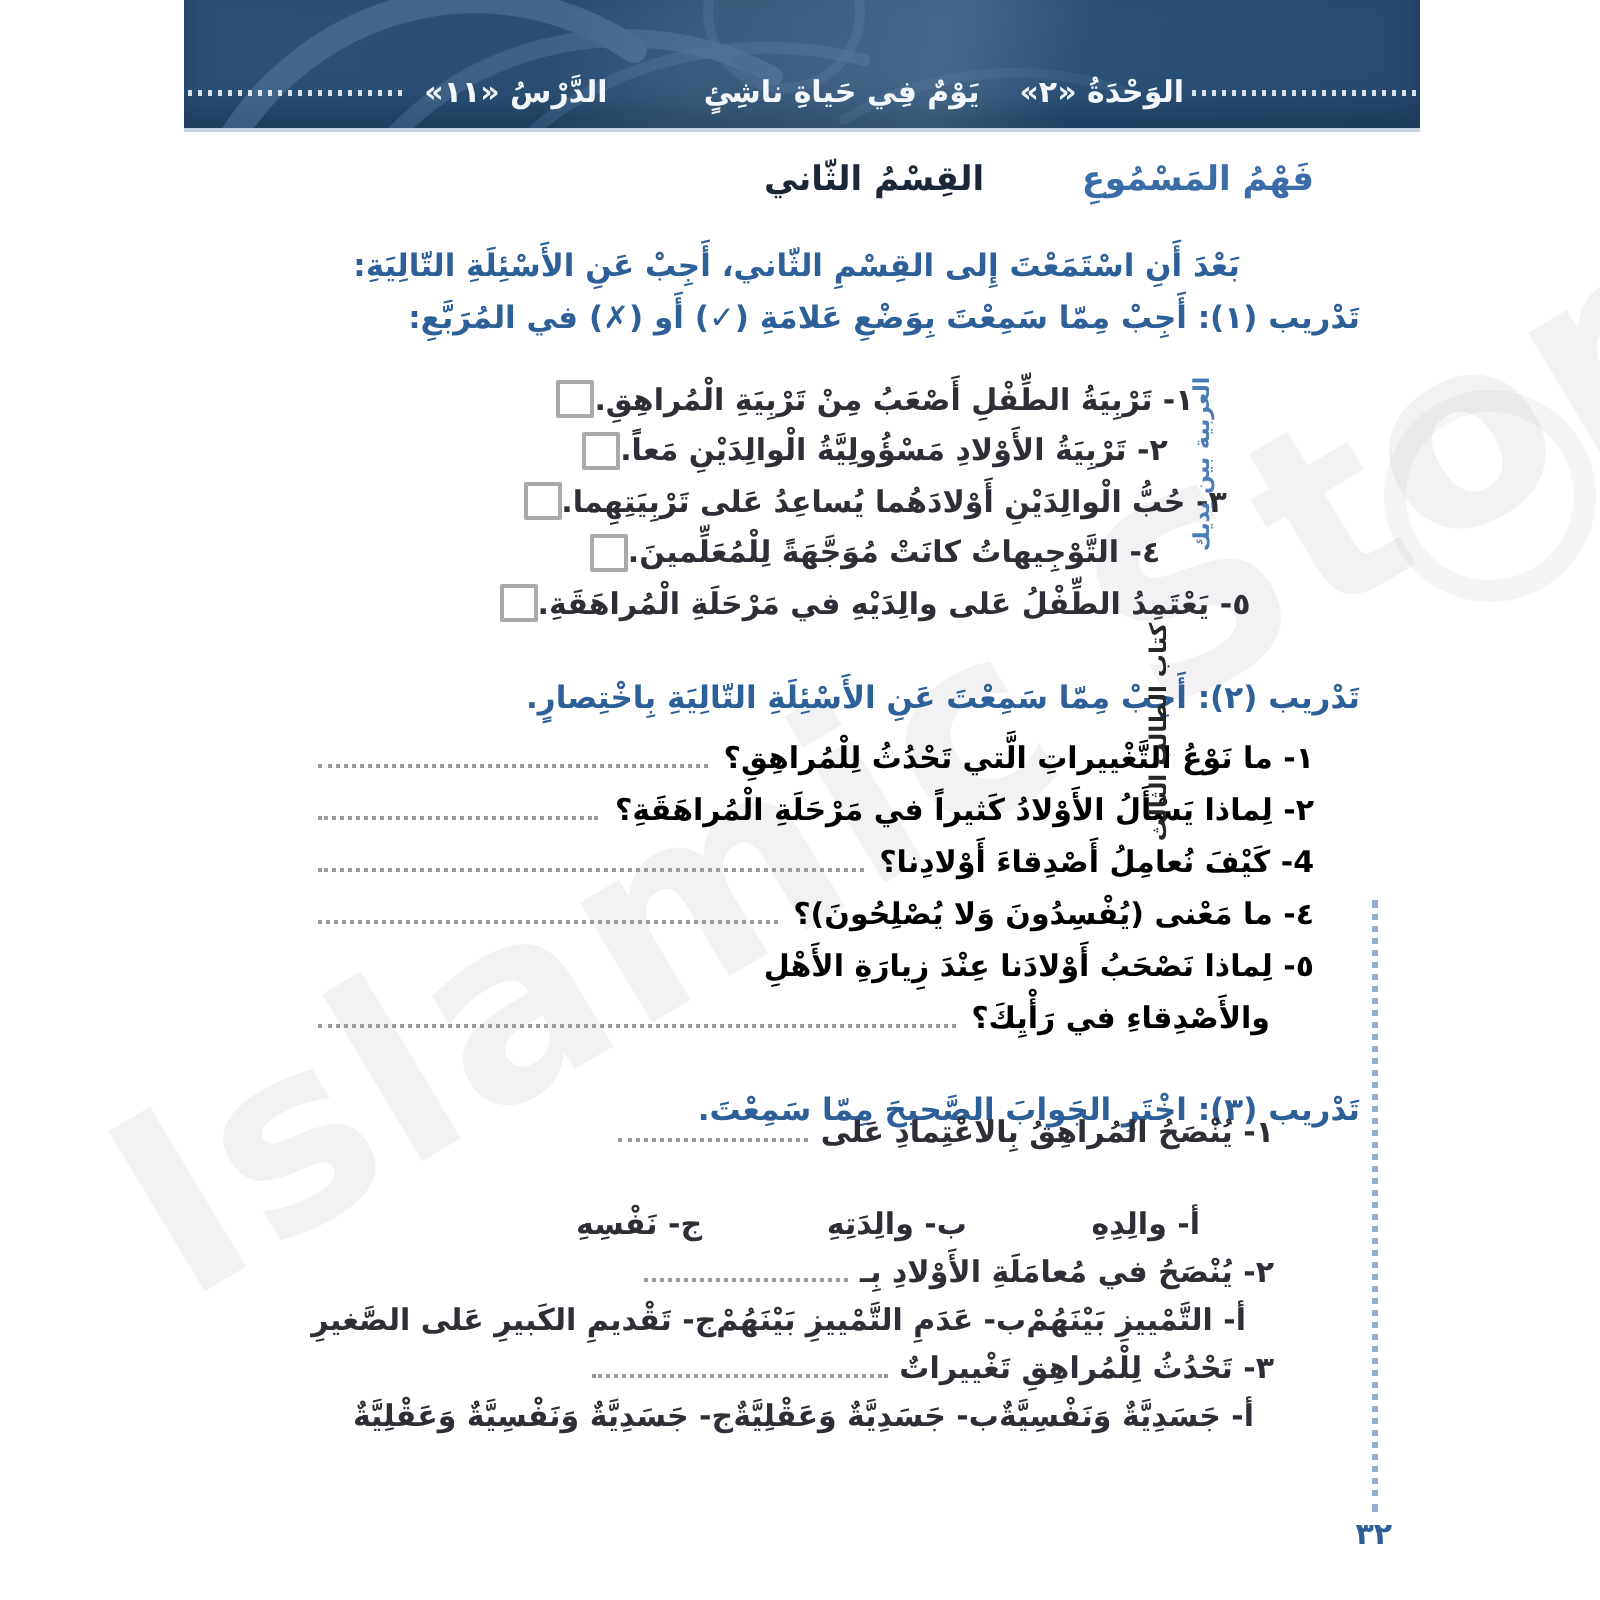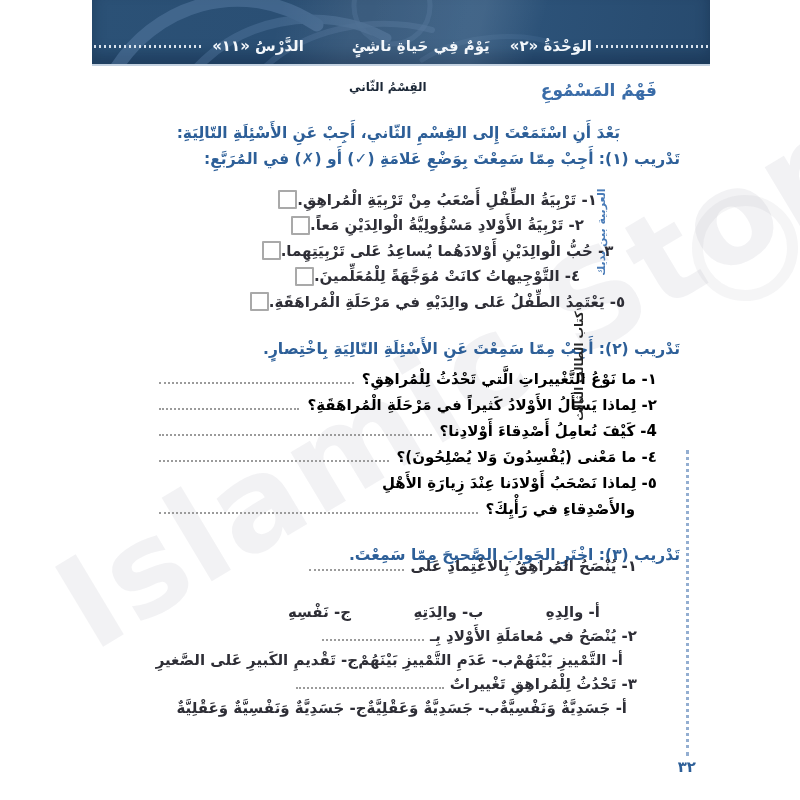--- a/index.html
+++ b/index.html
@@ -45,22 +45,22 @@
   .band-label{color:#f3f7fb;font-weight:700;font-size:15px;line-height:1;white-space:nowrap;}
   .band-unit{margin-left:20px;margin-right:4px;}
   .band-title{margin-left:48px;}
   .band-lesson{margin-left:8px;}
   
   .heading-listening{
     position:absolute;top:80px;right:143px;margin:0;
     font-size:17px;font-weight:700;color:#3a6ca8;z-index:2;
   }
   .heading-part{
-    position:absolute;top:80px;left:349px;margin:0;
-    font-size:12px;font-weight:700;color:#1b2736;z-index:2;
+    position:absolute;top:80px;left:382px;margin:0;
+    font-size:17px;font-weight:700;color:#1b2736;z-index:2;
   }
   
   .blue{color:#2d5f98;}
   .line{position:absolute;font-weight:700;font-size:15.5px;line-height:1.2;white-space:nowrap;z-index:2;}
   .intro-line{top:124px;right:180px;}
   .x1-heading{top:150px;right:120px;}
   .x2-heading{top:340px;right:120px;}
   .x3-heading{top:546px;right:120px;}
   
   .x1-list{position:absolute;top:187px;right:143px;width:440px;z-index:2;}

